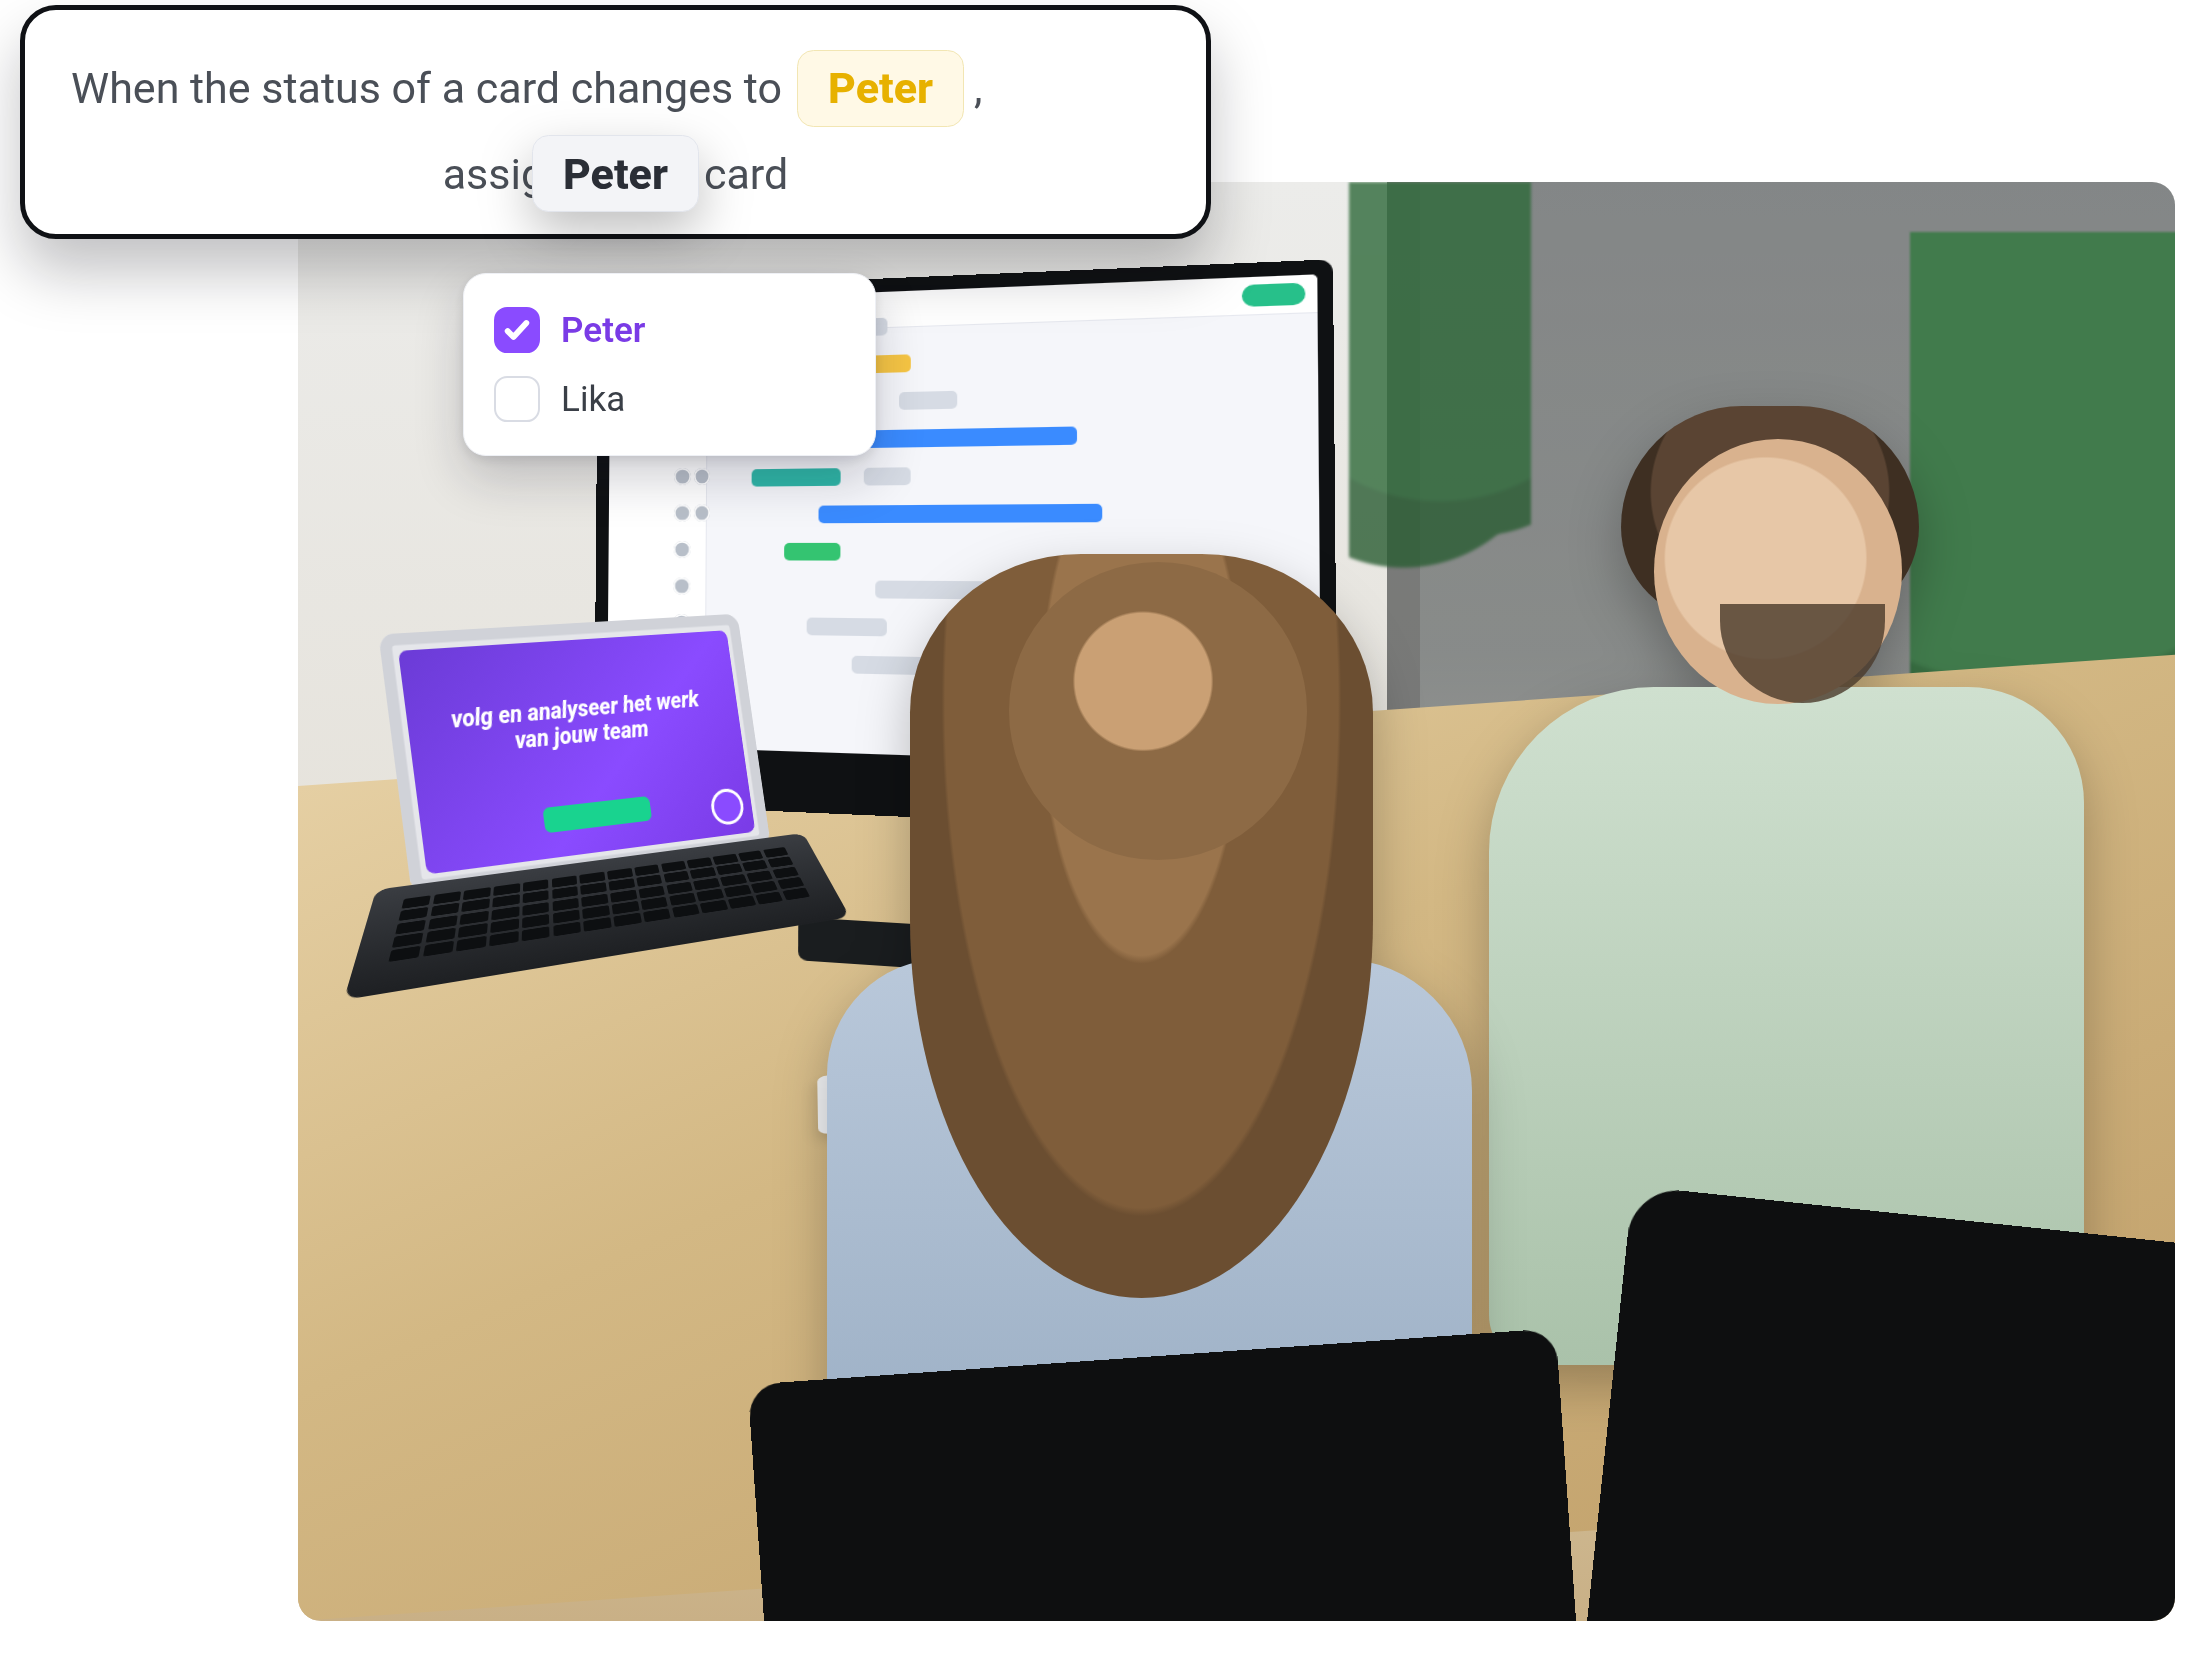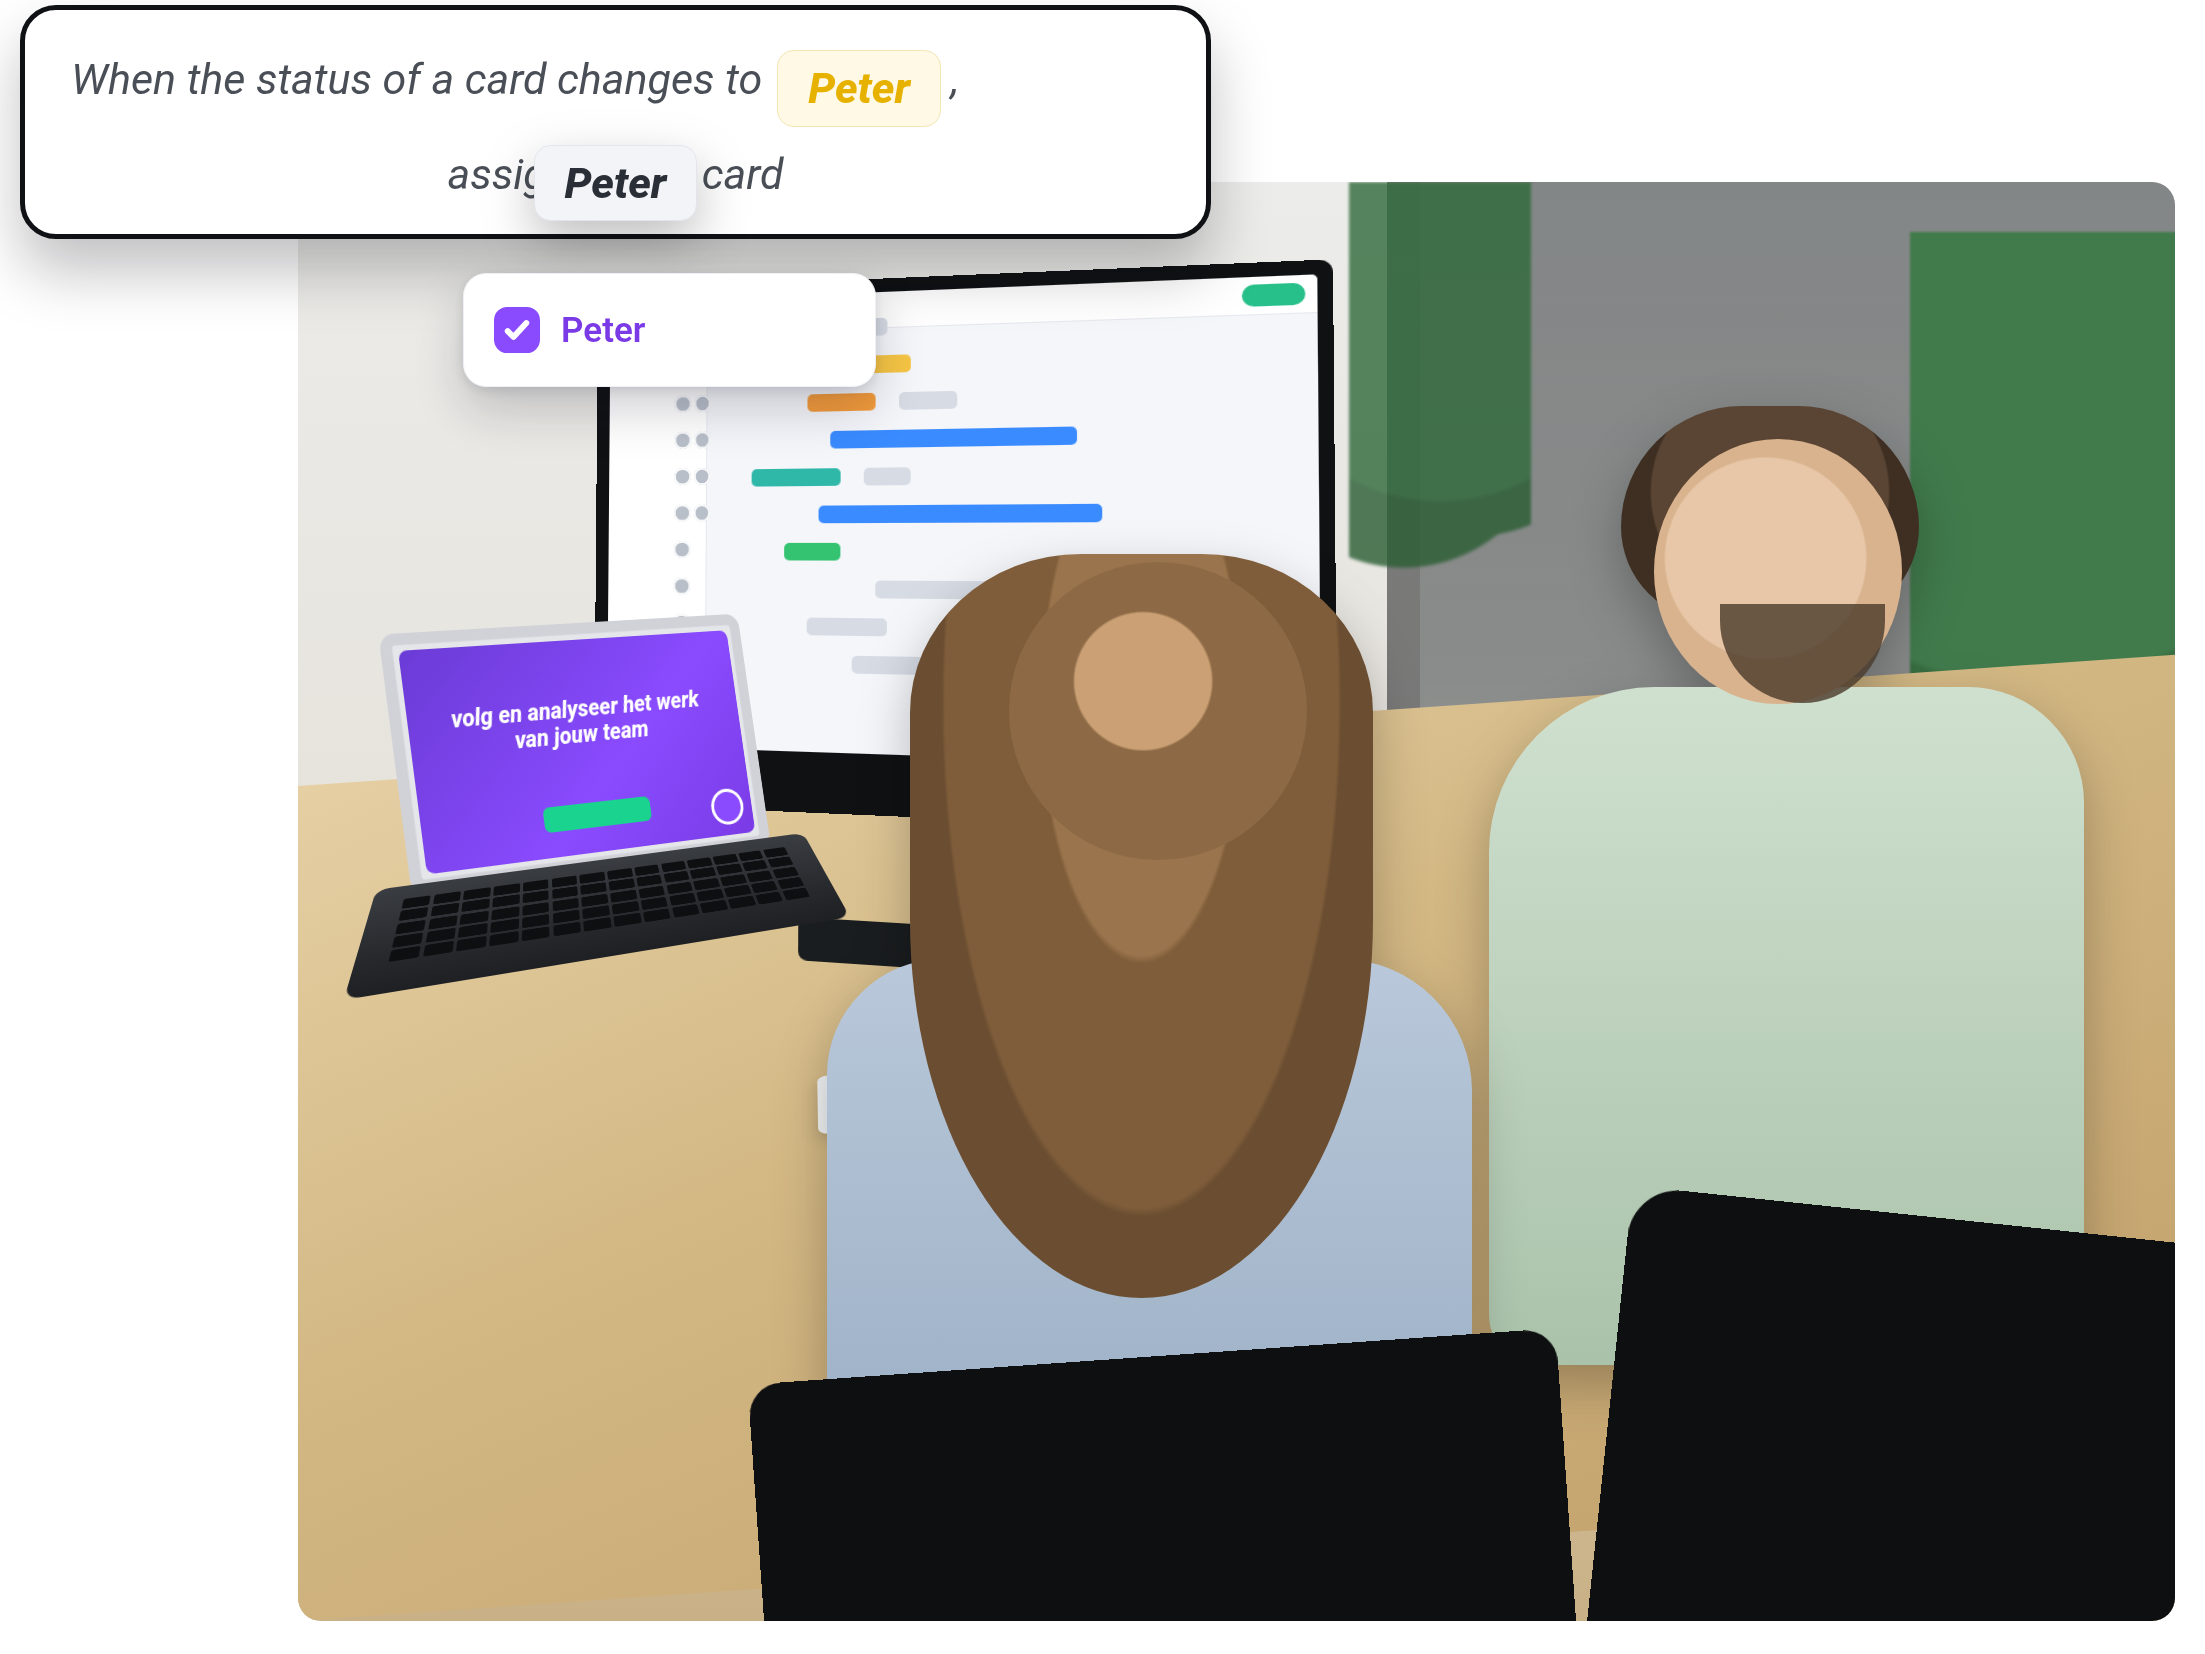--- a/index.html
+++ b/index.html
@@ -111,21 +111,21 @@
   
   .rule-card {
     position: absolute; left: 20px; top: 5px;
     width: 1191px; padding: 40px 46px 31px 46px;
     background: #ffffff;
     border: 5px solid #0f1115;
     border-radius: 36px;
     box-shadow: 0 33px 58px rgba(10,10,20,.25);
     color: #4a4f57; font-size: 43px; line-height: 1.35;
   }
-  .rule-line { display: flex; flex-wrap: wrap; gap: 15px; font-style: italic; }
+  .rule-line { display: flex; flex-wrap: wrap; align-items: center; gap: 15px; }
   .rule-line.center { justify-content: center; margin-top: 18px; }
   .pill {
     display: inline-flex; align-items: center; justify-content:center;
     padding: 8.3px 30px; border-radius: 16.5px; font-weight: 800;
     border: 1.7px solid #e7e9ef; background: #fff;
   }
   .pill.status { color: #e7b100; background: #fff9e6; border-color: #f2e6b3; }
   .pill.person { color: #2a2e36; background: #f3f4f7; border-color: #e2e5ec; font-weight: 800; }
   .comma { margin-left: -5px; }
 
@@ -364,16 +364,20 @@
 
   <div class="dropdown" id="dropdown">
       <div class="dd-item selected">
         <div class="chk checked">
           <svg viewBox="0 0 24 24">
             <polyline points="4 13 9 18 20 6"></polyline>
           </svg>
         </div>
         <span class="label">Peter</span>
       </div>
+      <div class="dd-item">
+        <div class="chk"></div>
+        <span class="label">Lika</span>
+      </div>
     </div>
 
 </div>
 
 
 </body></html>

